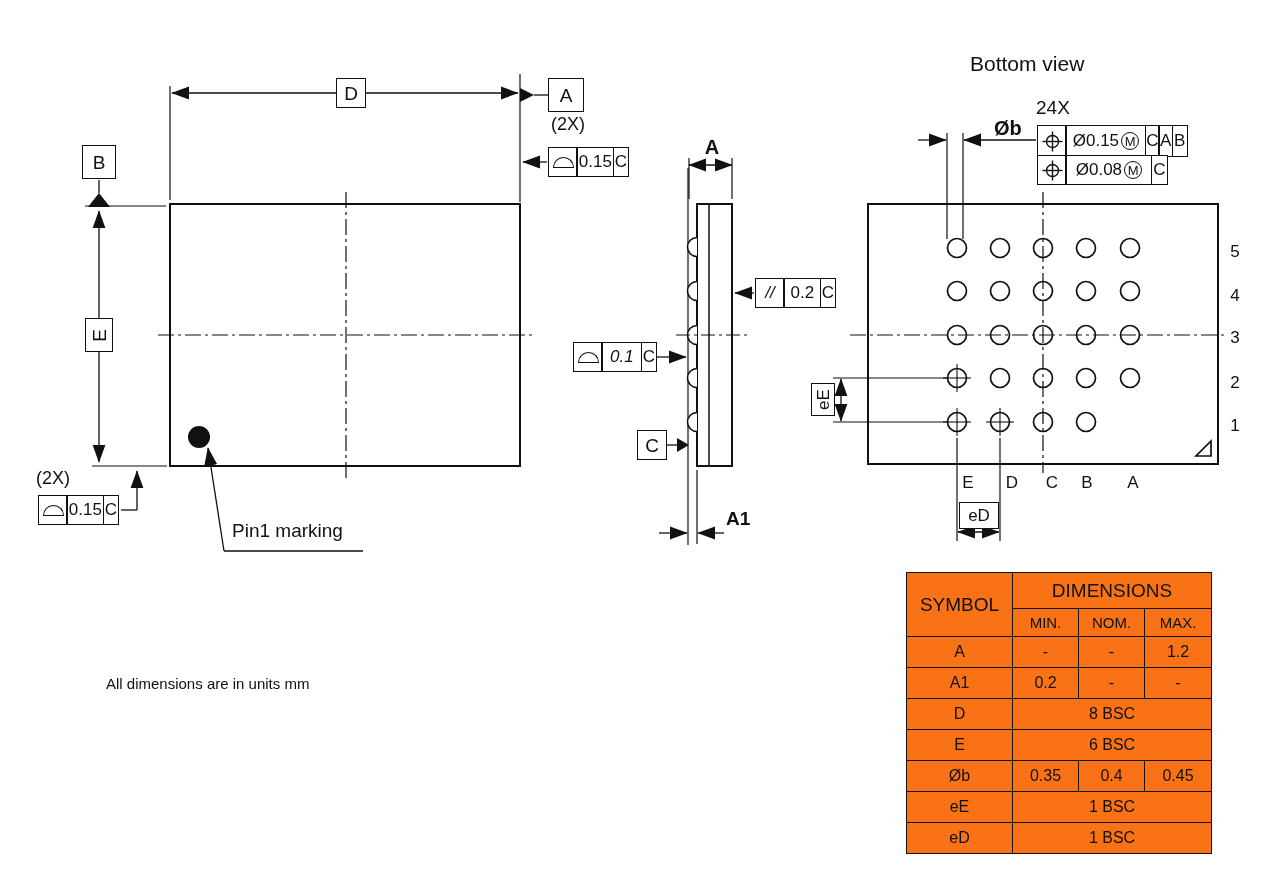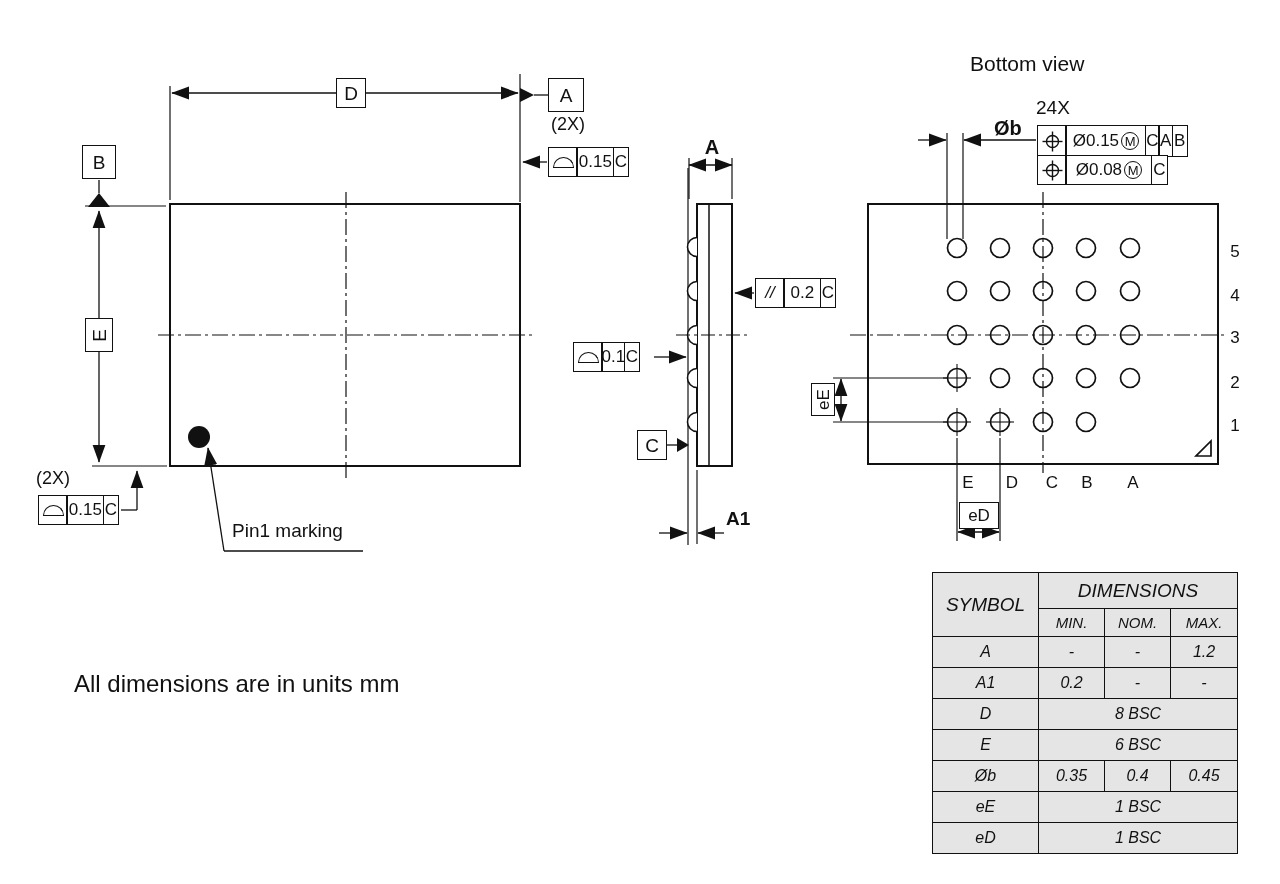--- a/index.html
+++ b/index.html
@@ -33,35 +33,35 @@
   .mcircle {
     display:inline-flex; width:18px; height:18px; margin-left:2px;
     border:1.4px solid #111; border-radius:50%;
     align-items:center; justify-content:center; font-size:13px;
   }
   .dimtext { position:absolute; font-weight:700; font-size:19px; }
   .plaintext { position:absolute; font-size:19px; }
   .smalllabel { position:absolute; font-size:17px; width:22px; text-align:center; }
   
   table.dimtable {
-    position:absolute; left:932px; top:572px;
-    border-collapse:collapse; background:#e5e5e5;font-style:italic;
+    position:absolute; left:906px; top:572px;
+    border-collapse:collapse; background:#f97316;
   }
   table.dimtable td {
     border:1.7px solid #111; text-align:center; vertical-align:middle;
     font-size:16px; padding:0;
   }
   td.c-sym { width:106px; }
   td.c-min { width:66px; }
   td.c-nom { width:66px; }
   td.c-max { width:67px; }
   tr.hdr1 td { height:36px; font-size:19px; }
   tr.hdr2 td { height:28px; font-size:15px; }
   tr.datarow td { height:31px; }
-  .notes { position:absolute; left:74px; top:670px; font-size:24px; line-height:27px; }
+  .notes { position:absolute; left:106px; top:670px; font-size:15px; line-height:27px; }
   .notes svg { vertical-align:-7px; }
 </style>
 </head>
 <body>
 
 <div id="canvas">
 
   <svg class="linework" width="1280" height="884" viewBox="0 0 1280 884">
     <defs>
       <marker id="arr" viewBox="0 0 10 10" refX="9.6" refY="5" markerWidth="14" markerHeight="14" orient="auto-start-reverse">
@@ -220,21 +220,21 @@
   <div class="fcf" style="left:755px; top:278px; height:30px;">
     <div class="cell" style="width:30px; font-style:italic;">//</div>
     <div class="cell" style="width:38px;">0.2</div>
     <div class="cell" style="width:16px;">C</div>
   </div>
 
   <div class="fcf" style="left:573px; top:342px; height:30px;">
     <div class="cell" style="width:30px;">
         <div class="profile-icon"></div>
       </div>
-    <div class="cell" style="width:24px;">0.1</div>
+    <div class="cell" style="width:41px;font-style:italic;">0.1</div>
     <div class="cell" style="width:16px;">C</div>
   </div>
 
   <div class="plaintext tfont" style="left:1036px; top:97px; font-size:19px;">24X</div>
   <div class="dimtext" style="left:994px; top:117px; font-size:20px;">Øb</div>
   <div class="fcf" style="left:1037px; top:125px; height:32px;">
     <div class="cell" style="width:30px;">
       <svg width="21" height="21" viewBox="0 0 21 21">
         <circle cx="10.5" cy="10.5" r="6" fill="none" stroke="#111" stroke-width="1.4"></circle>
         <line x1="10.5" y1="0.5" x2="10.5" y2="20.5" stroke="#111" stroke-width="1.4"></line>

